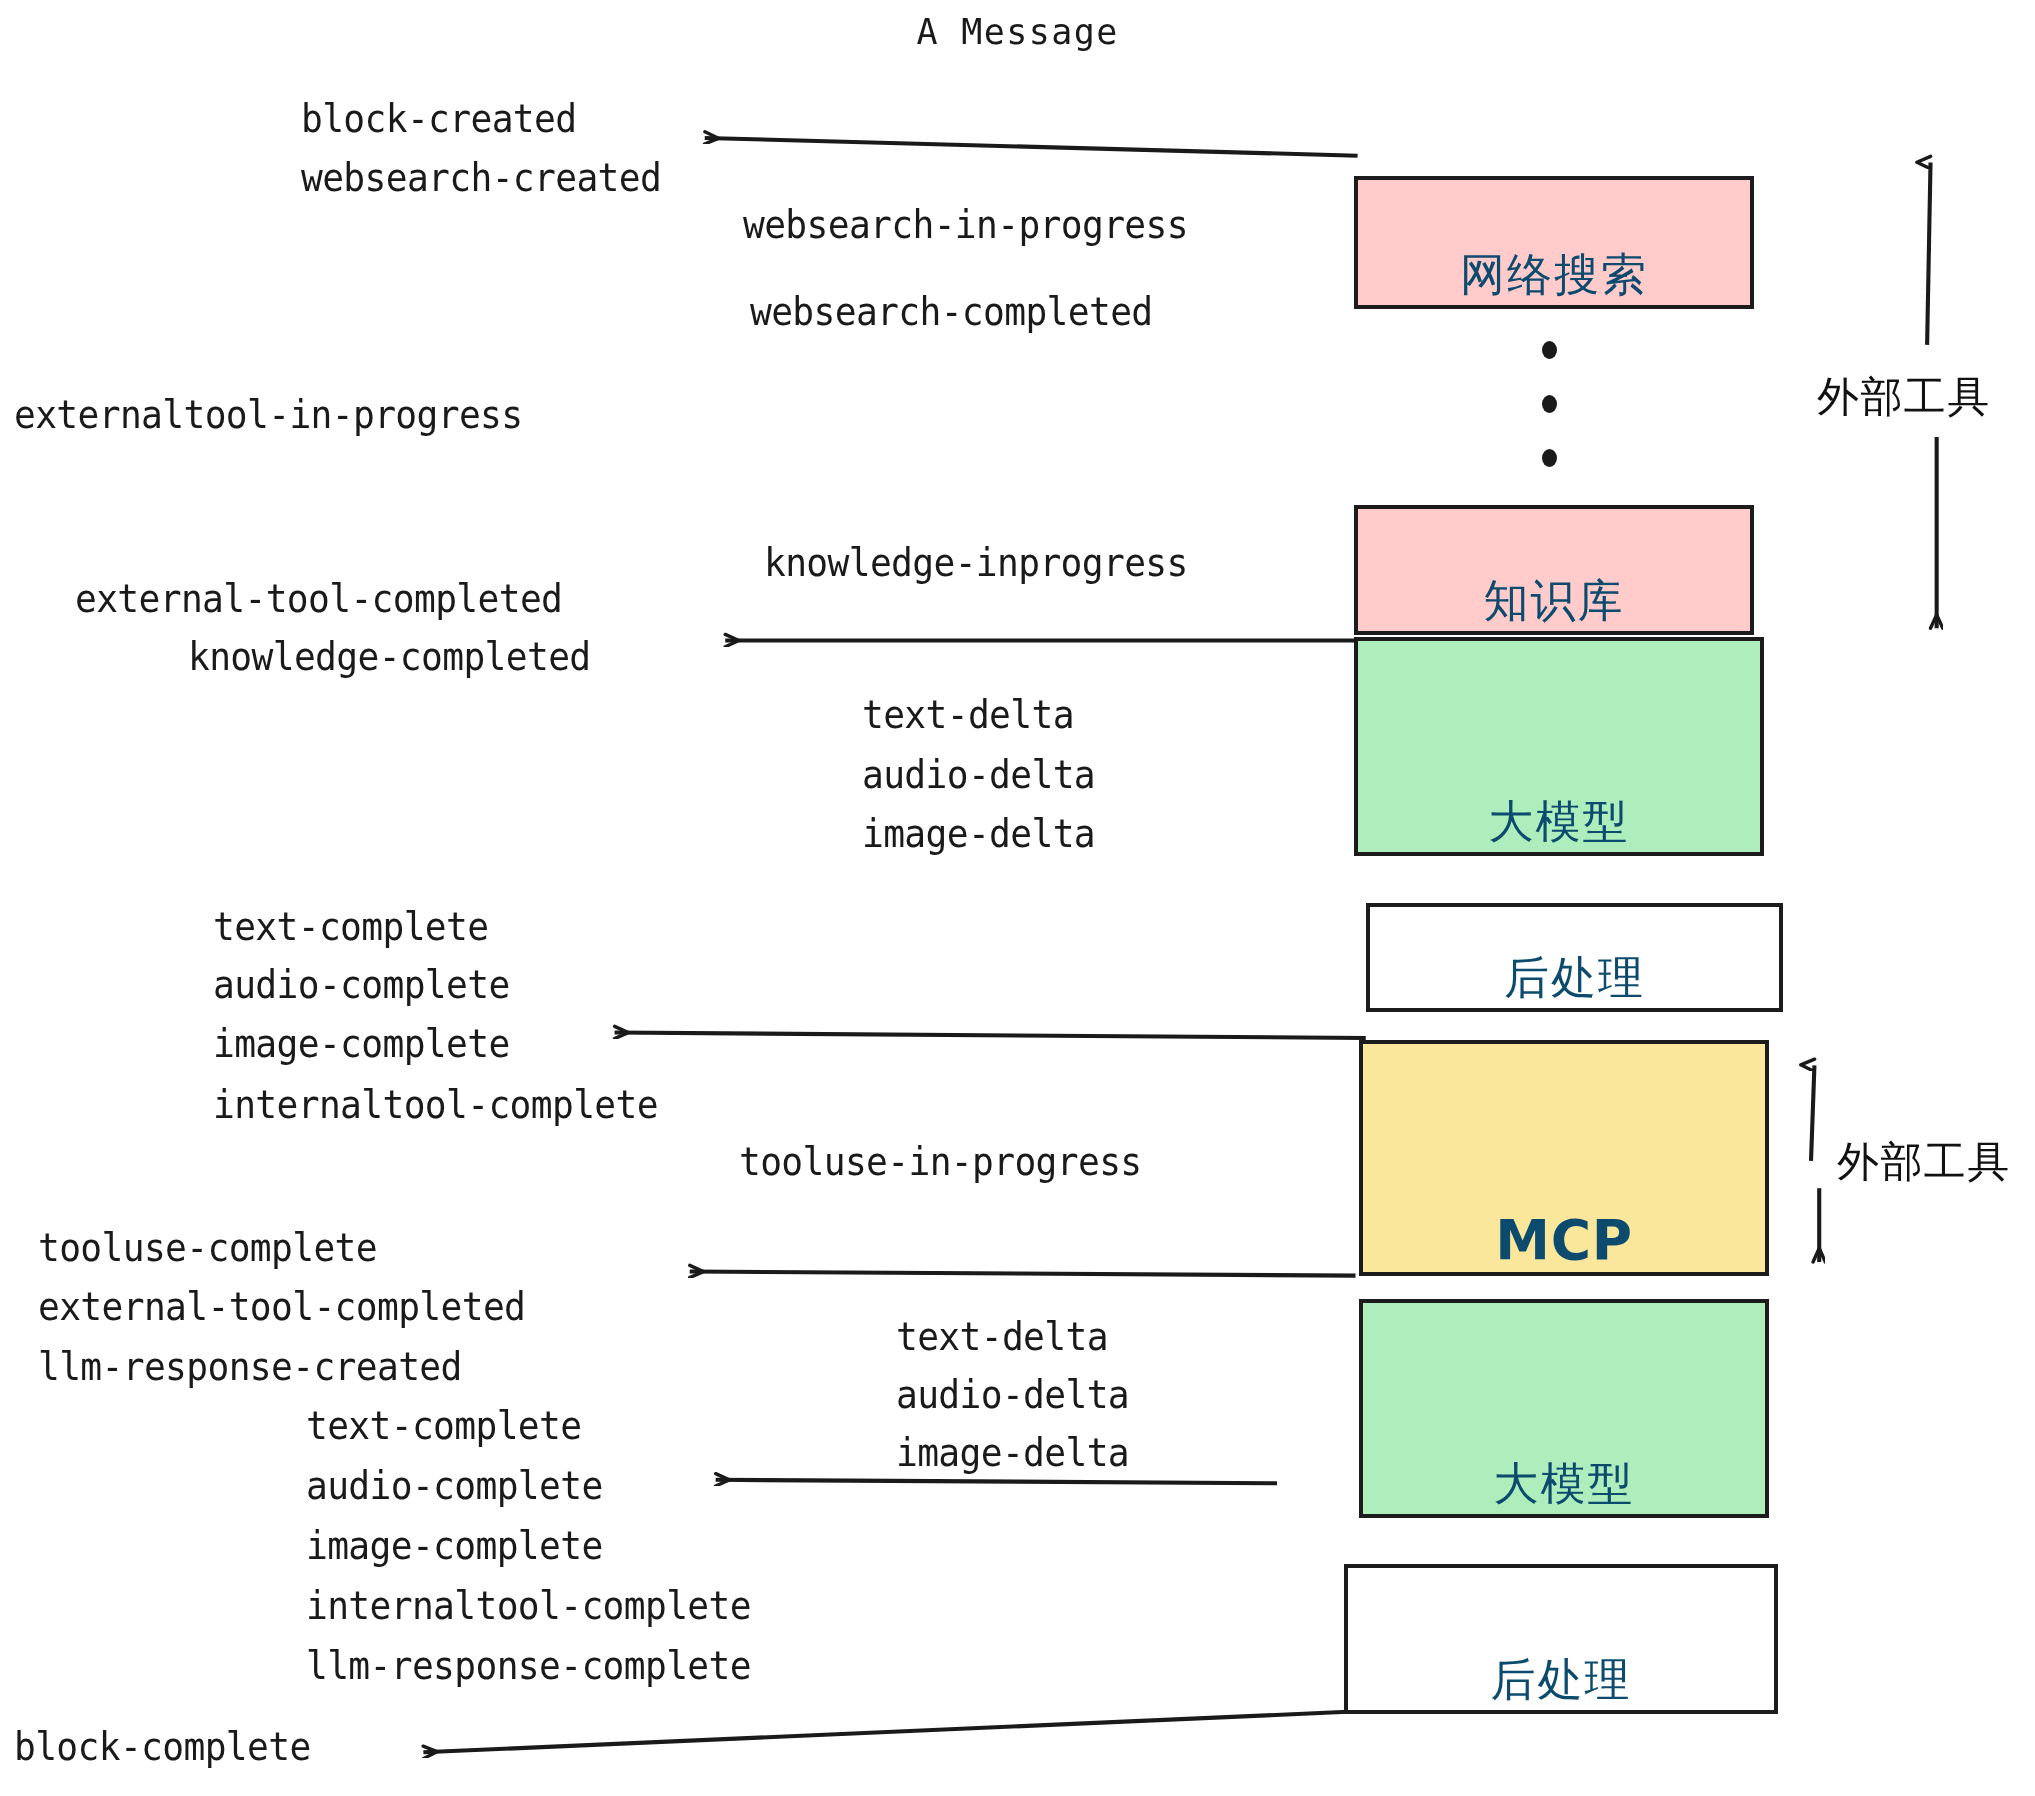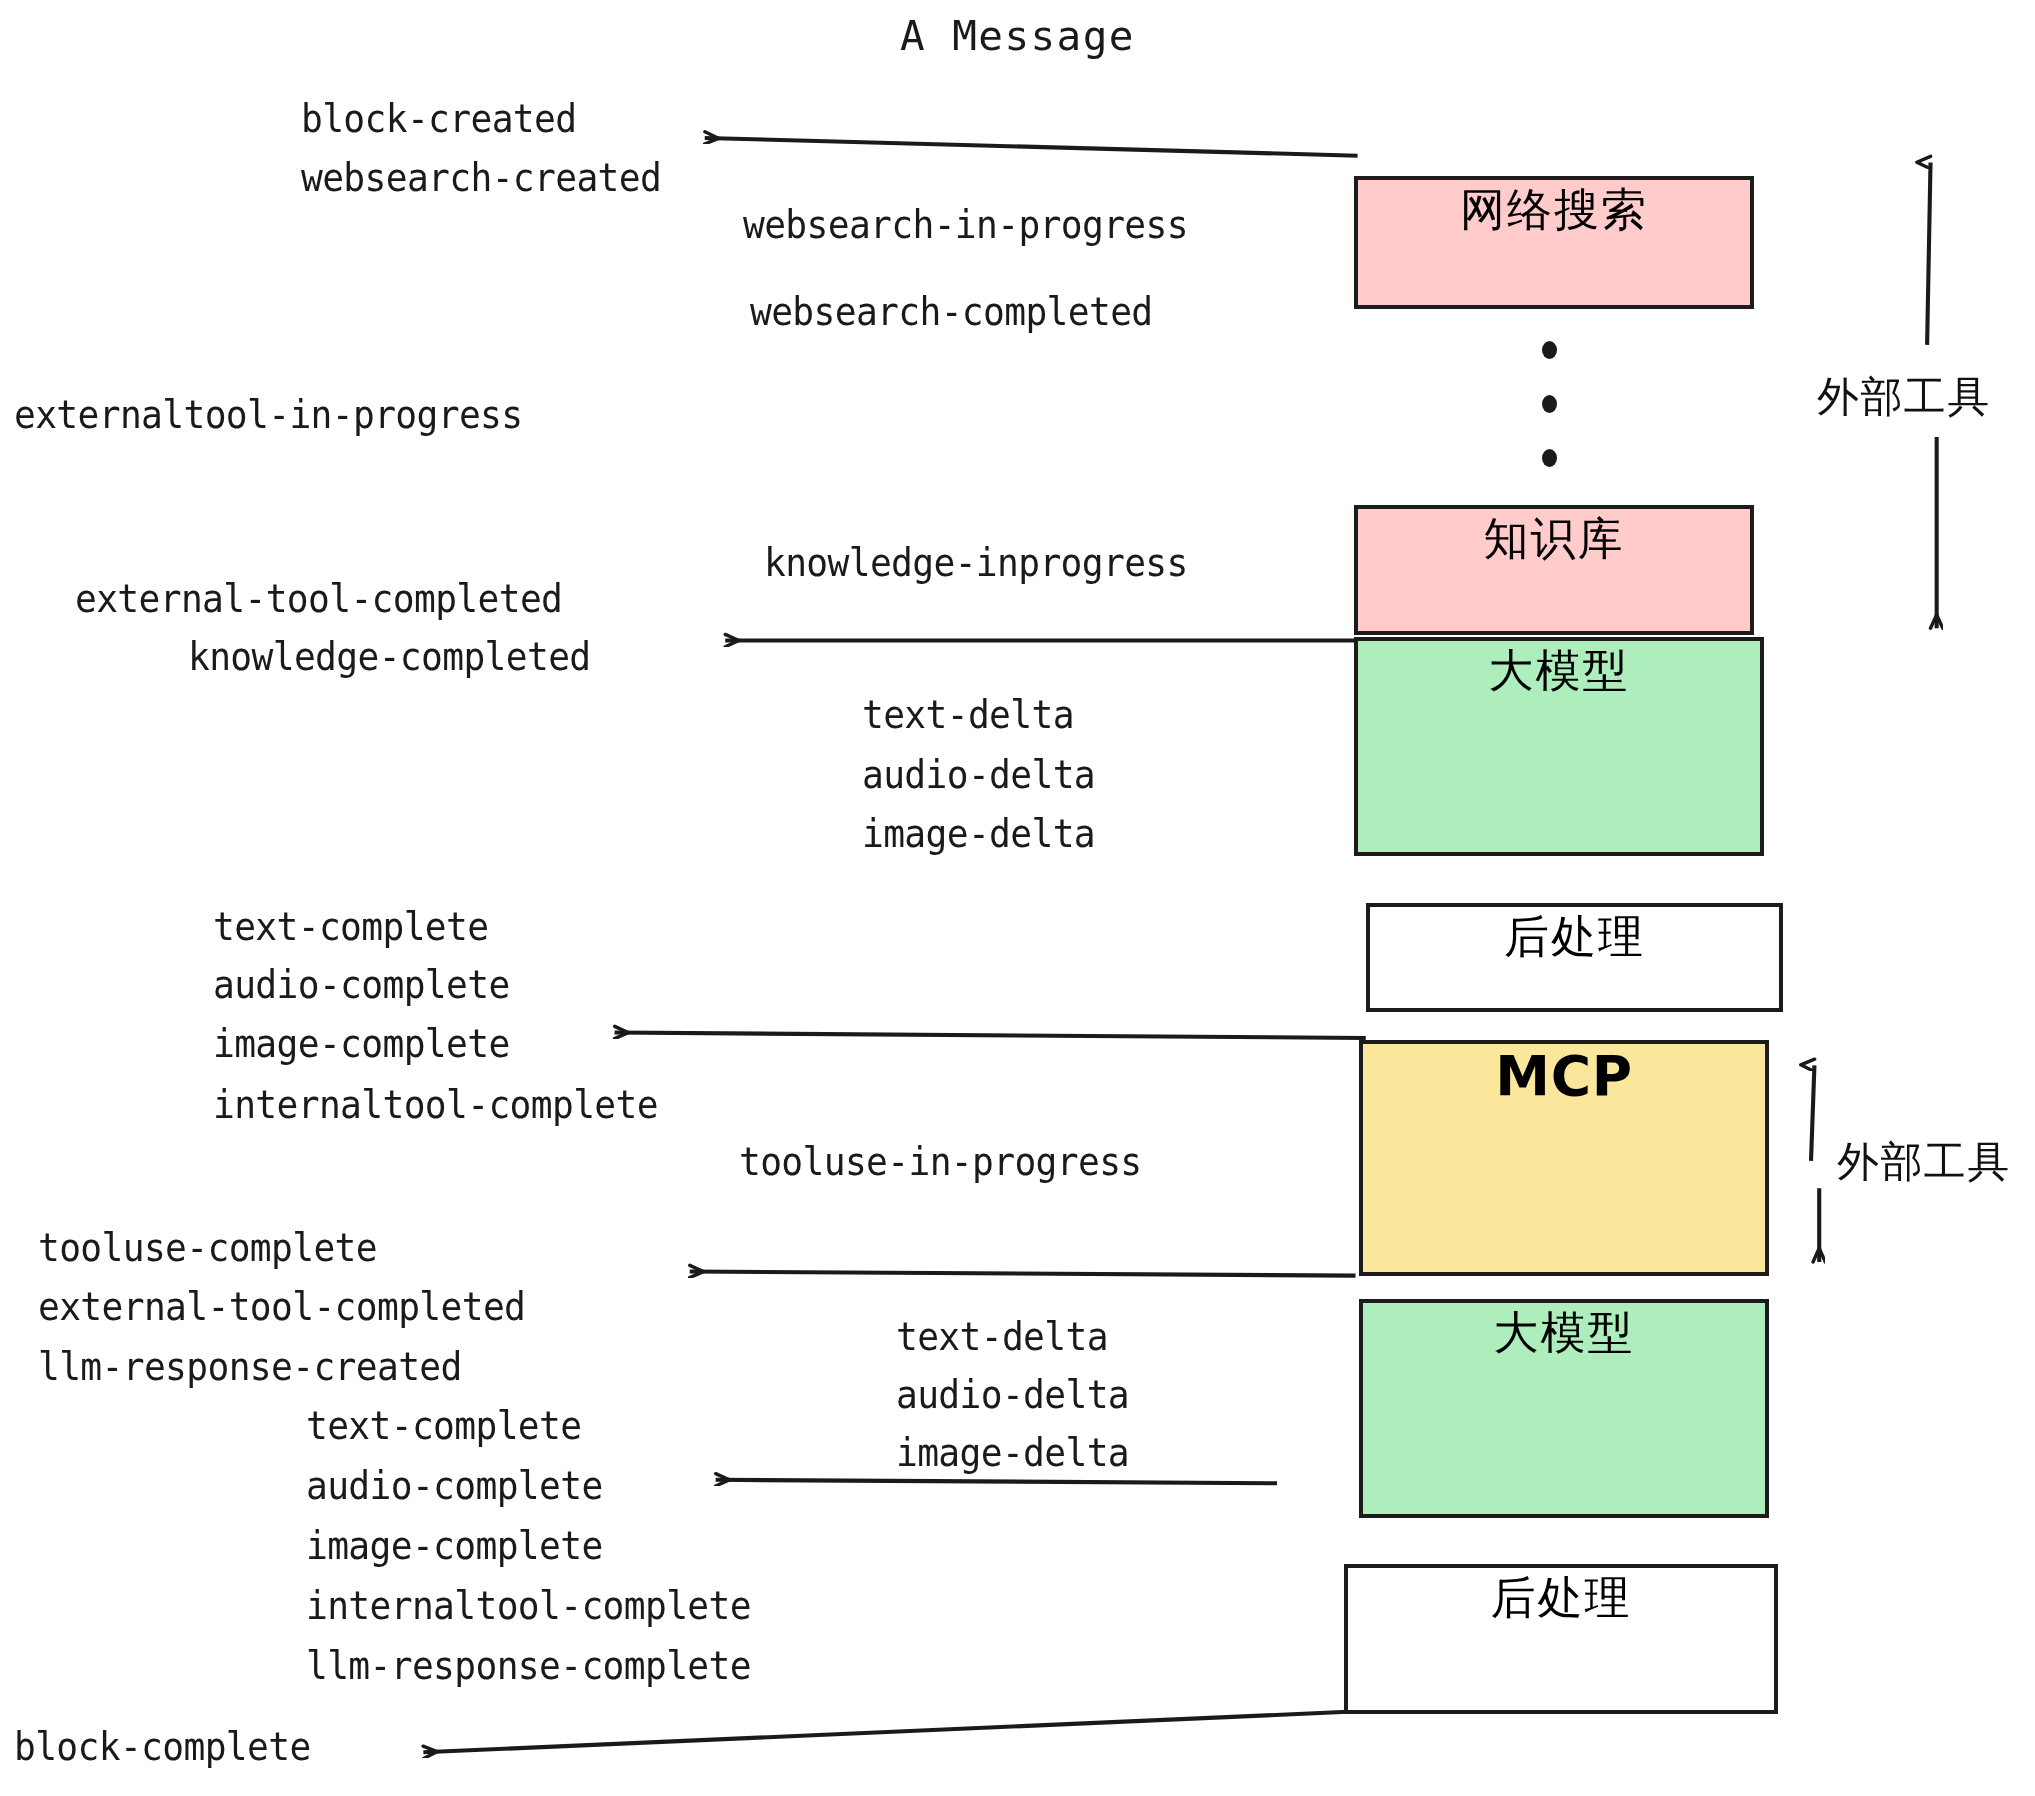--- a/index.html
+++ b/index.html
@@ -24,35 +24,35 @@
     color:#1a1a1a;
     transform:scaleX(0.93);
     transform-origin:left center;
   }
   #title{
     position:absolute;
     left:0;right:0;
     top:12.3px;
     text-align:center;
     font-family:"DejaVu Sans Mono","Liberation Mono",monospace;
-    font-size:41px;
+    font-size:35px;
     letter-spacing:1.4px;
     color:#1a1a1a;
   }
   .box{
     position:absolute;
     box-sizing:border-box;
     border:4.1px solid #1c1c1c;
     display:flex;
-    align-items:flex-start;
+    align-items:flex-end;
     justify-content:center;
     font-family:"DejaVu Sans","Liberation Sans",sans-serif;
     font-size:45px;
     font-weight:500;
-    color:#000000;
+    color:#0c4a6e;
     letter-spacing:2px;
   }
   .box.mcp{
     font-family:"DejaVu Sans","Liberation Sans",sans-serif;
     font-size:55px;
     font-weight:700;
     letter-spacing:0.7px;
   }
   .dots{position:absolute;}
   .dots i{

